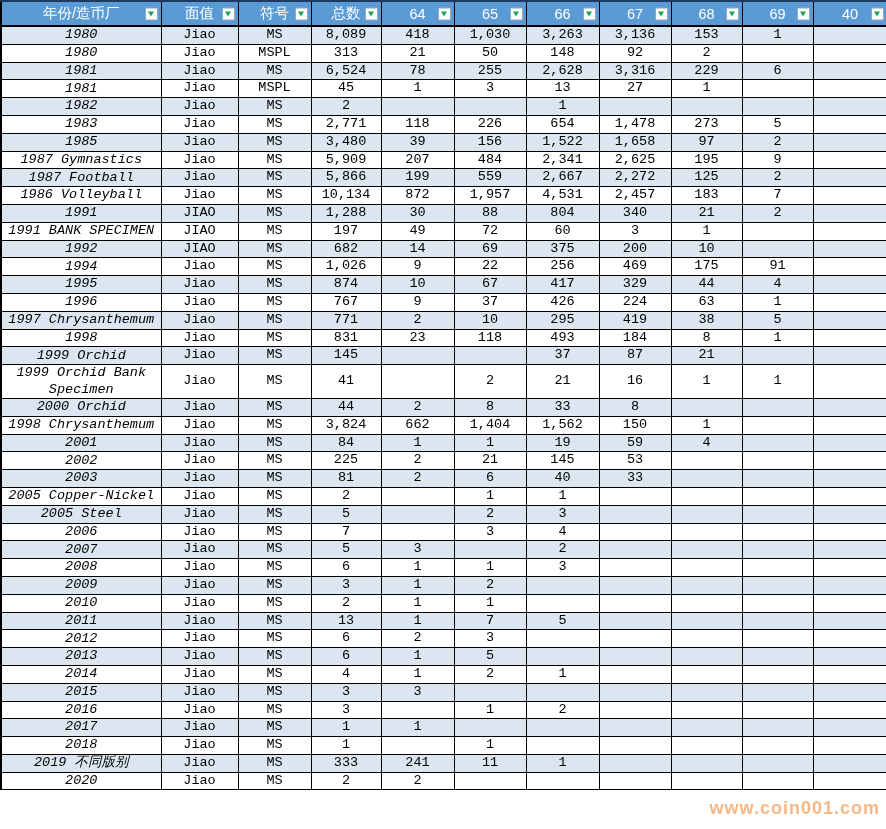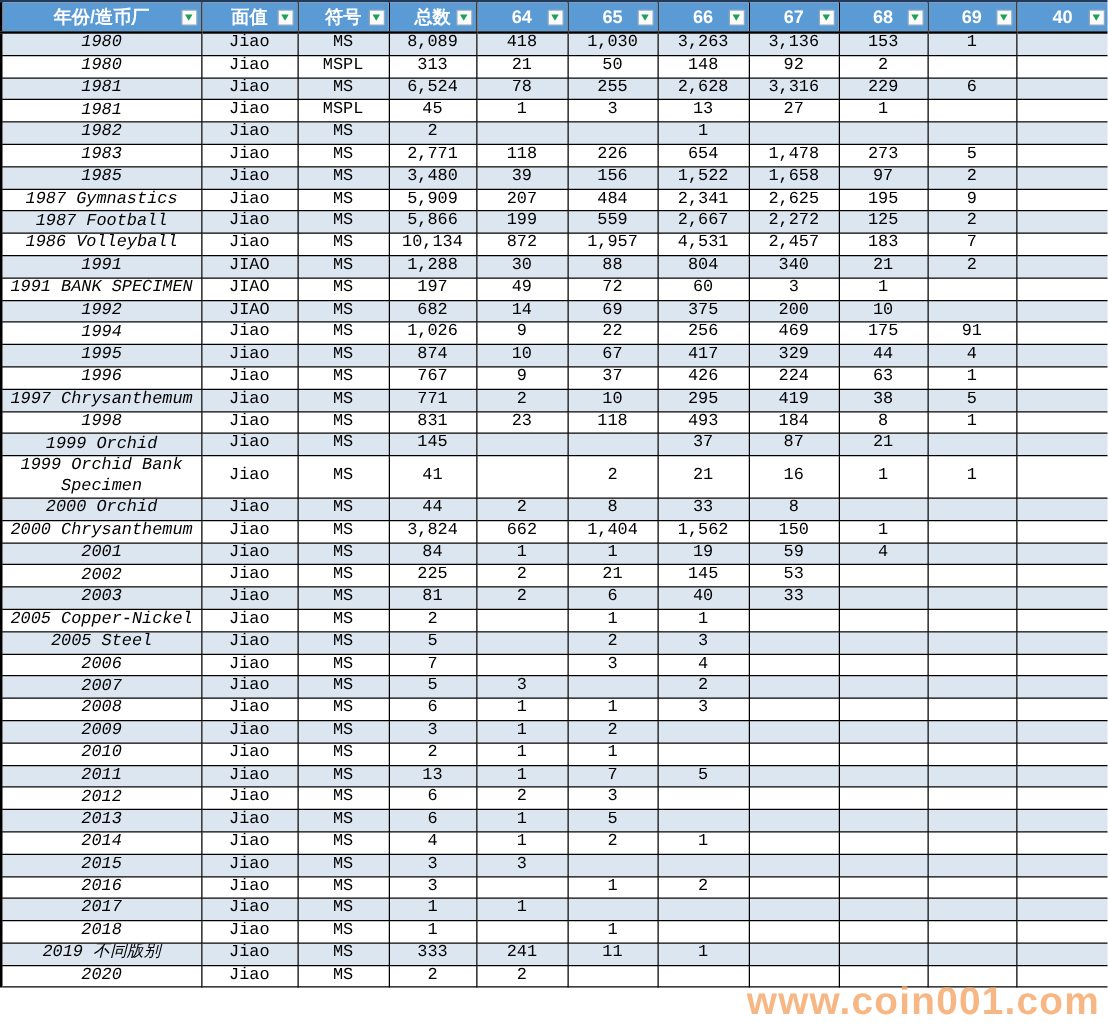--- a/index.html
+++ b/index.html
@@ -13,21 +13,21 @@
     width: 886px;
     border-left: 2px solid #000;
     border-right: 1px solid #000;
     border-bottom: 1px solid #000;
     border-top: 2px solid #1E3A5F;
   }
   th, td { border: 1px solid #000; overflow: hidden; }
   thead th {
     background: #5B9BD5; color: #ffffff;
     font-family: "Liberation Sans", "DejaVu Sans", sans-serif;
-    font-size: 14.5px; font-weight: bold;
+    font-size: 14.5px; font-weight: normal;
     height: 23px; position: relative;
     border-bottom: 2px solid #000;
     text-align: center; vertical-align: middle;
     padding: 0;
   }
   .filter-btn {
     position: absolute; right: 3px; top: 50%; transform: translateY(-50%);
     width: 13px; height: 13px; box-sizing: border-box;
     background: #fbfbfb; border: 1px solid #8faabf; border-radius: 1px;
     display: flex; align-items: center; justify-content: center;
@@ -43,21 +43,21 @@
     font-size: 13.5px; text-align: center; vertical-align: middle;
     line-height: 16.8px; height: 16.8px; padding: 0 2px;
     color: #000; white-space: nowrap;
   }
   tbody td.year-cell { white-space: normal; line-height: 16.4px; font-style: italic; }
   tbody tr:nth-child(odd)  { background: #DCE6F1; }
   tbody tr:nth-child(even) { background: #FFFFFF; }
   .watermark {
     position: absolute; right: 6px; bottom: 10px;
     font-family: "Liberation Sans", "DejaVu Sans", sans-serif;
-    font-weight: bold; font-size: 31px; letter-spacing: 1px;
+    font-weight: bold; font-size: 18px; letter-spacing: 1px;
     color: rgba(243, 163, 98, 0.78);
     pointer-events: none; z-index: 5;
   }
 </style>
 </head>
 <body>
 
 <table>
   <colgroup>
     <col style="width:160px">
@@ -377,21 +377,21 @@
         <td>44</td>
         <td>2</td>
         <td>8</td>
         <td>33</td>
         <td>8</td>
         <td></td>
         <td></td>
         <td></td>
       </tr>
       <tr>
-        <td class="year-cell">2000 Chrysanthemum</td>
+        <td class="year-cell">1998 Chrysanthemum</td>
         <td>Jiao</td>
         <td>MS</td>
         <td>3,824</td>
         <td>662</td>
         <td>1,404</td>
         <td>1,562</td>
         <td>150</td>
         <td>1</td>
         <td></td>
         <td></td>

